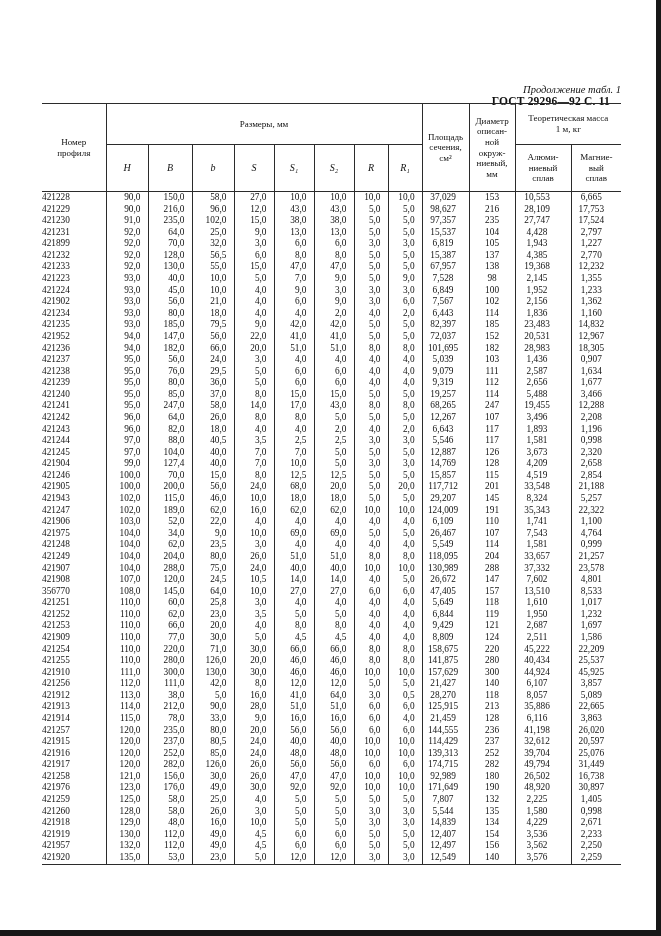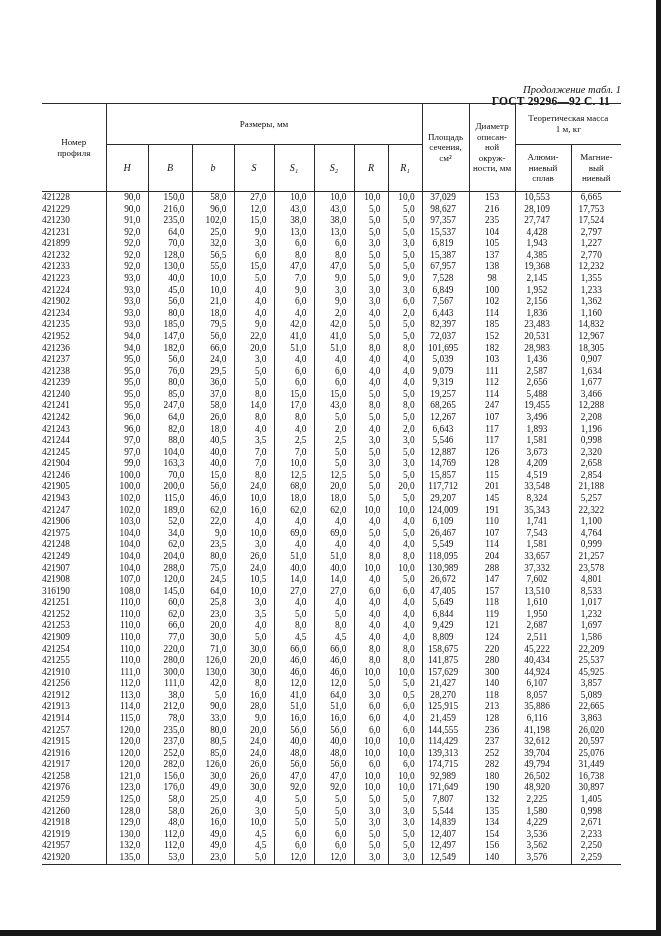--- a/index.html
+++ b/index.html
@@ -91,39 +91,39 @@
         <th rowspan="2" class="c0">Номер
 профиля</th>
         <th colspan="8" class="group">Размеры, мм</th>
         <th rowspan="2">Площадь
 сечения,
 см²</th>
         <th rowspan="2">Диаметр
 описан-
 ной
 окруж-
-ности, мм</th>
+ниевый, мм</th>
         <th colspan="2" class="group">Теоретическая масса
 1 м, кг</th>
       </tr>
       <tr class="subhead">
         <th class="dim">H</th>
         <th class="dim">B</th>
         <th class="dim">b</th>
         <th class="dim">S</th>
         <th class="dim">S₁</th>
         <th class="dim">S₂</th>
         <th class="dim">R</th>
         <th class="dim">R₁</th>
         <th>Алюми-
 ниевый
 сплав</th>
         <th>Магние-
 вый
-ниевый</th>
+сплав</th>
       </tr>
     </thead>
     <tbody>
 
     <tr>
         <td class="c0">421228</td>
         <td>90,0</td>
         <td>150,0</td>
         <td>58,0</td>
         <td>27,0</td>
@@ -462,21 +462,21 @@
         <td>5,0</td>
         <td>5,0</td>
         <td>12,887</td>
         <td>126</td>
         <td>3,673</td>
         <td>2,320</td>
       </tr>
         <tr>
         <td class="c0">421904</td>
         <td>99,0</td>
-        <td>163,3</td>
+        <td>127,4</td>
         <td>40,0</td>
         <td>7,0</td>
         <td>10,0</td>
         <td>5,0</td>
         <td>3,0</td>
         <td>3,0</td>
         <td>14,769</td>
         <td>128</td>
         <td>4,209</td>
         <td>2,658</td>
@@ -625,21 +625,21 @@
         <td>14,0</td>
         <td>14,0</td>
         <td>4,0</td>
         <td>5,0</td>
         <td>26,672</td>
         <td>147</td>
         <td>7,602</td>
         <td>4,801</td>
       </tr>
         <tr>
-        <td class="c0">316190</td>
+        <td class="c0">356770</td>
         <td>108,0</td>
         <td>145,0</td>
         <td>64,0</td>
         <td>10,0</td>
         <td>27,0</td>
         <td>27,0</td>
         <td>6,0</td>
         <td>6,0</td>
         <td>47,405</td>
         <td>157</td>

